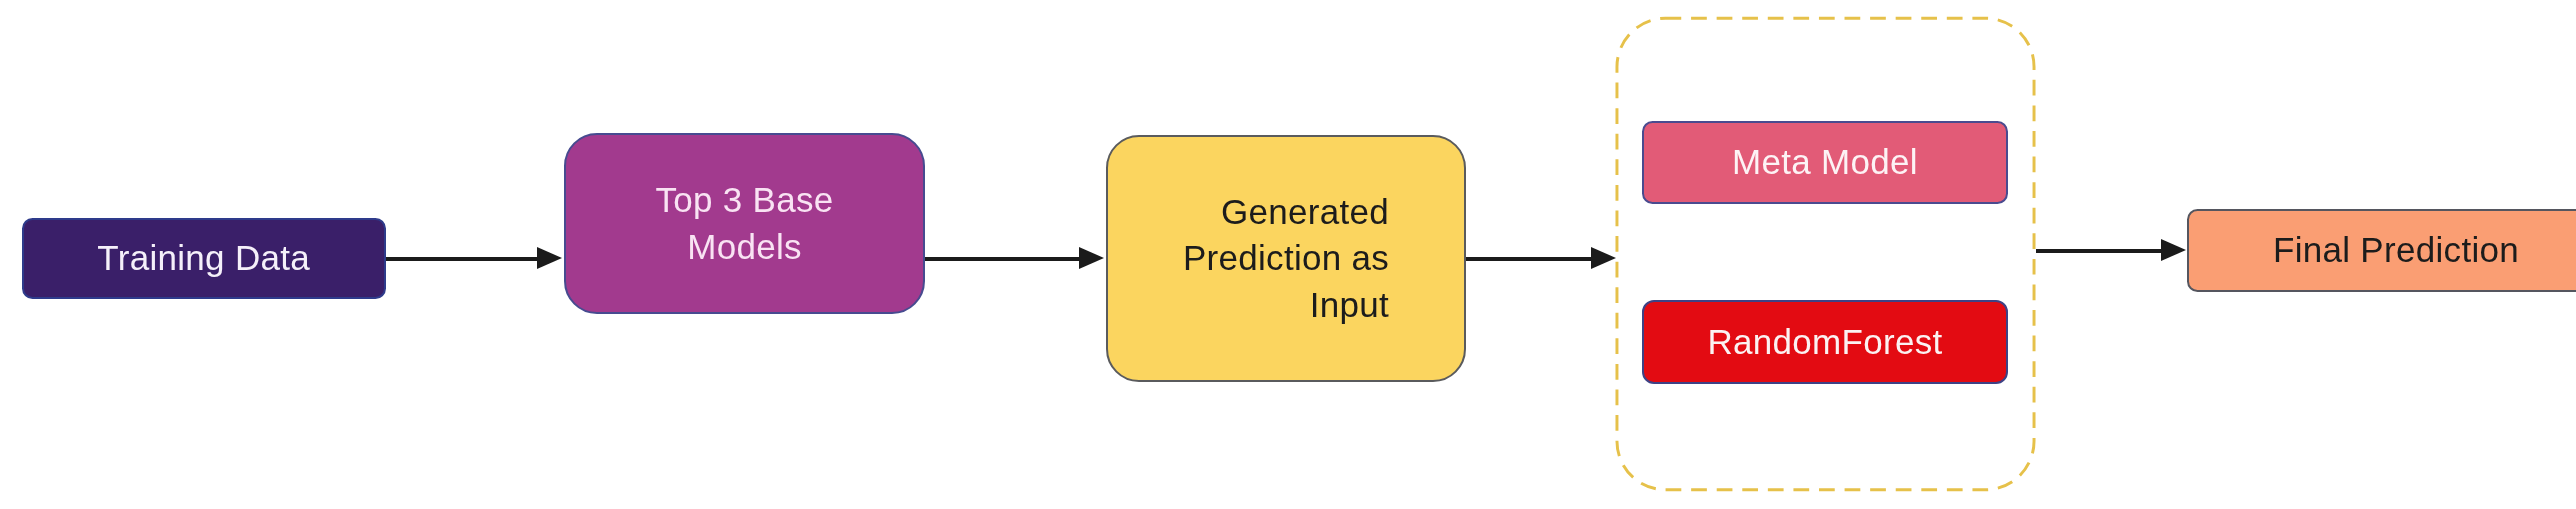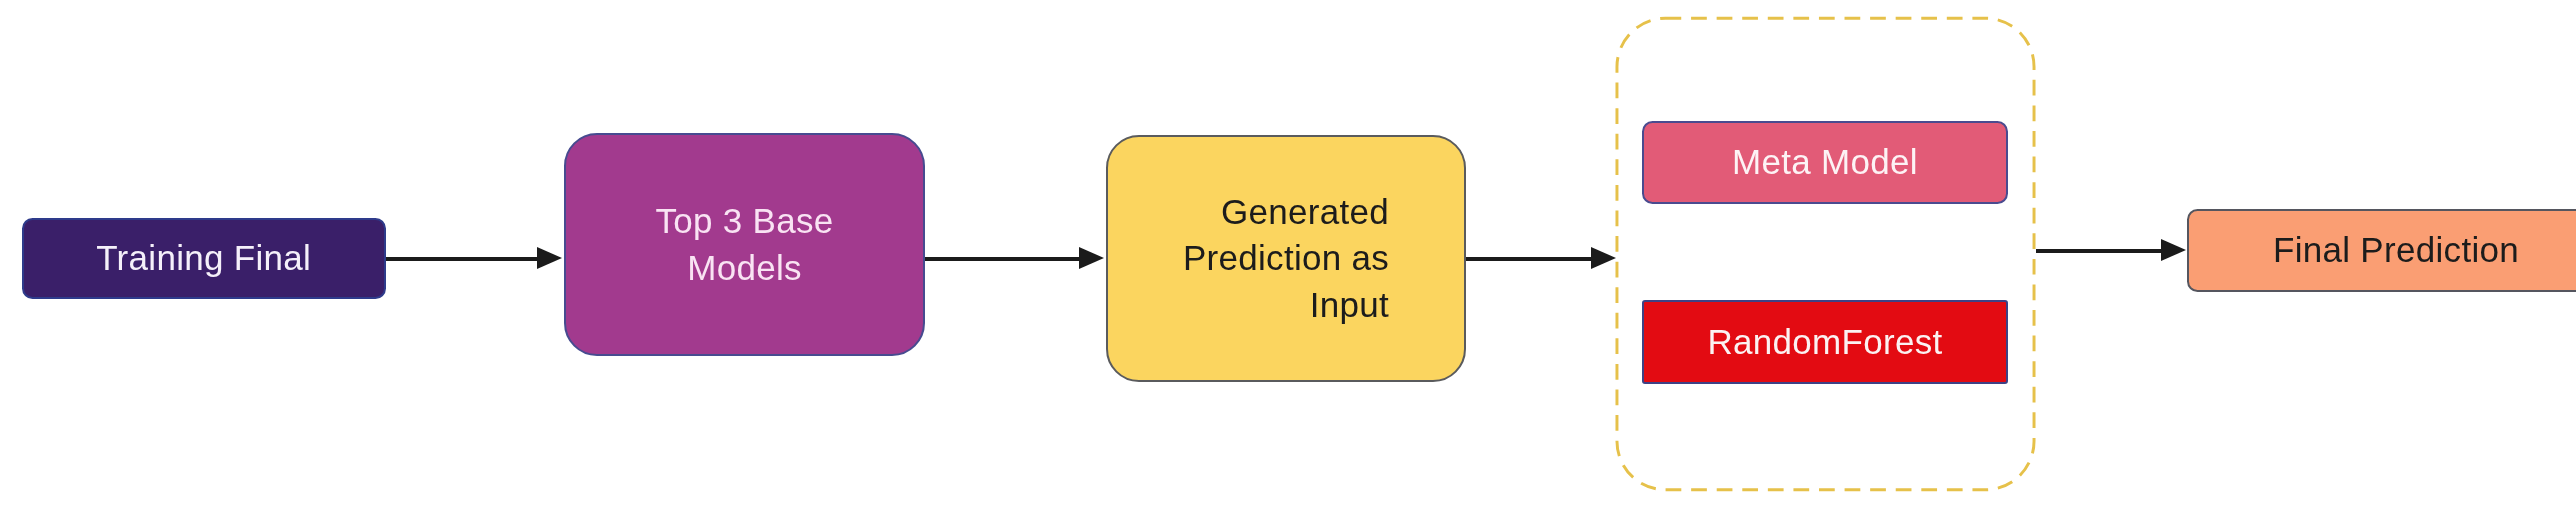--- a/index.html
+++ b/index.html
@@ -21,24 +21,24 @@
     justify-content: center;
     text-align: center;
     border: 2.6px solid transparent;
     font-size: 35px;
     line-height: 1.32;
     letter-spacing: 0.3px;
   }
 
   
   #node-training   { left: 21.7px;   top: 218px; width: 364px; height: 81px; border-radius: 10.5px; }
-  #node-base       { left: 564px;  top: 133px; width: 361px; height: 223px; border-radius: 33px; }
+  #node-base       { left: 564px;  top: 133px; width: 361px; height: 181px; border-radius: 33px; }
   #node-generated  { left: 1106px; top: 135px; width: 360px; height: 247px; border-radius: 33px; }
   #node-meta       { left: 1642px; top: 121px; width: 366px; height: 83px; border-radius: 10.5px; }
-  #node-rf         { left: 1642px; top: 300px; width: 366px; height: 84px; border-radius: 3px; }
+  #node-rf         { left: 1642px; top: 300px; width: 366px; height: 84px; border-radius: 12px; }
   #node-final      { left: 2187px; top: 209px; width: 418px; height: 83px; border-radius: 10.5px; }
 
   
   #group-stacking {
     position: absolute;
     left: 1615px; top: 16.4px;
     width: 421px; height: 476px;
   }
   #group-stacking svg { display: block; }
 
@@ -61,21 +61,21 @@
   }
   #arrow-1 { left: 386px;  top: 247px; width: 176px; }
   #arrow-2 { left: 925px; top: 247px; width: 179px; }
   #arrow-3 { left: 1466px; top: 247px; width: 150px; }
   #arrow-4 { left: 2036px; top: 239px; width: 150px; }
 </style>
 </head>
 <body>
 
 <div class="node" id="node-training" style="background: rgb(58, 31, 105); border-color: rgb(46, 59, 139); color: rgb(245, 240, 250);">
-  <span>Training Final</span>
+  <span>Training Data</span>
 </div>
 
 <div class="arrow" id="arrow-1">
   <div class="shaft" style="background: rgb(27, 27, 27);"></div>
   <div class="head" style="border-left-color: rgb(27, 27, 27);"></div>
 </div>
 
 <div class="node" id="node-base" style="background: rgb(162, 58, 142); border-color: rgb(71, 75, 144); color: rgb(249, 227, 243);">
   <span>Top 3 Base<br>Models</span>
 </div>

